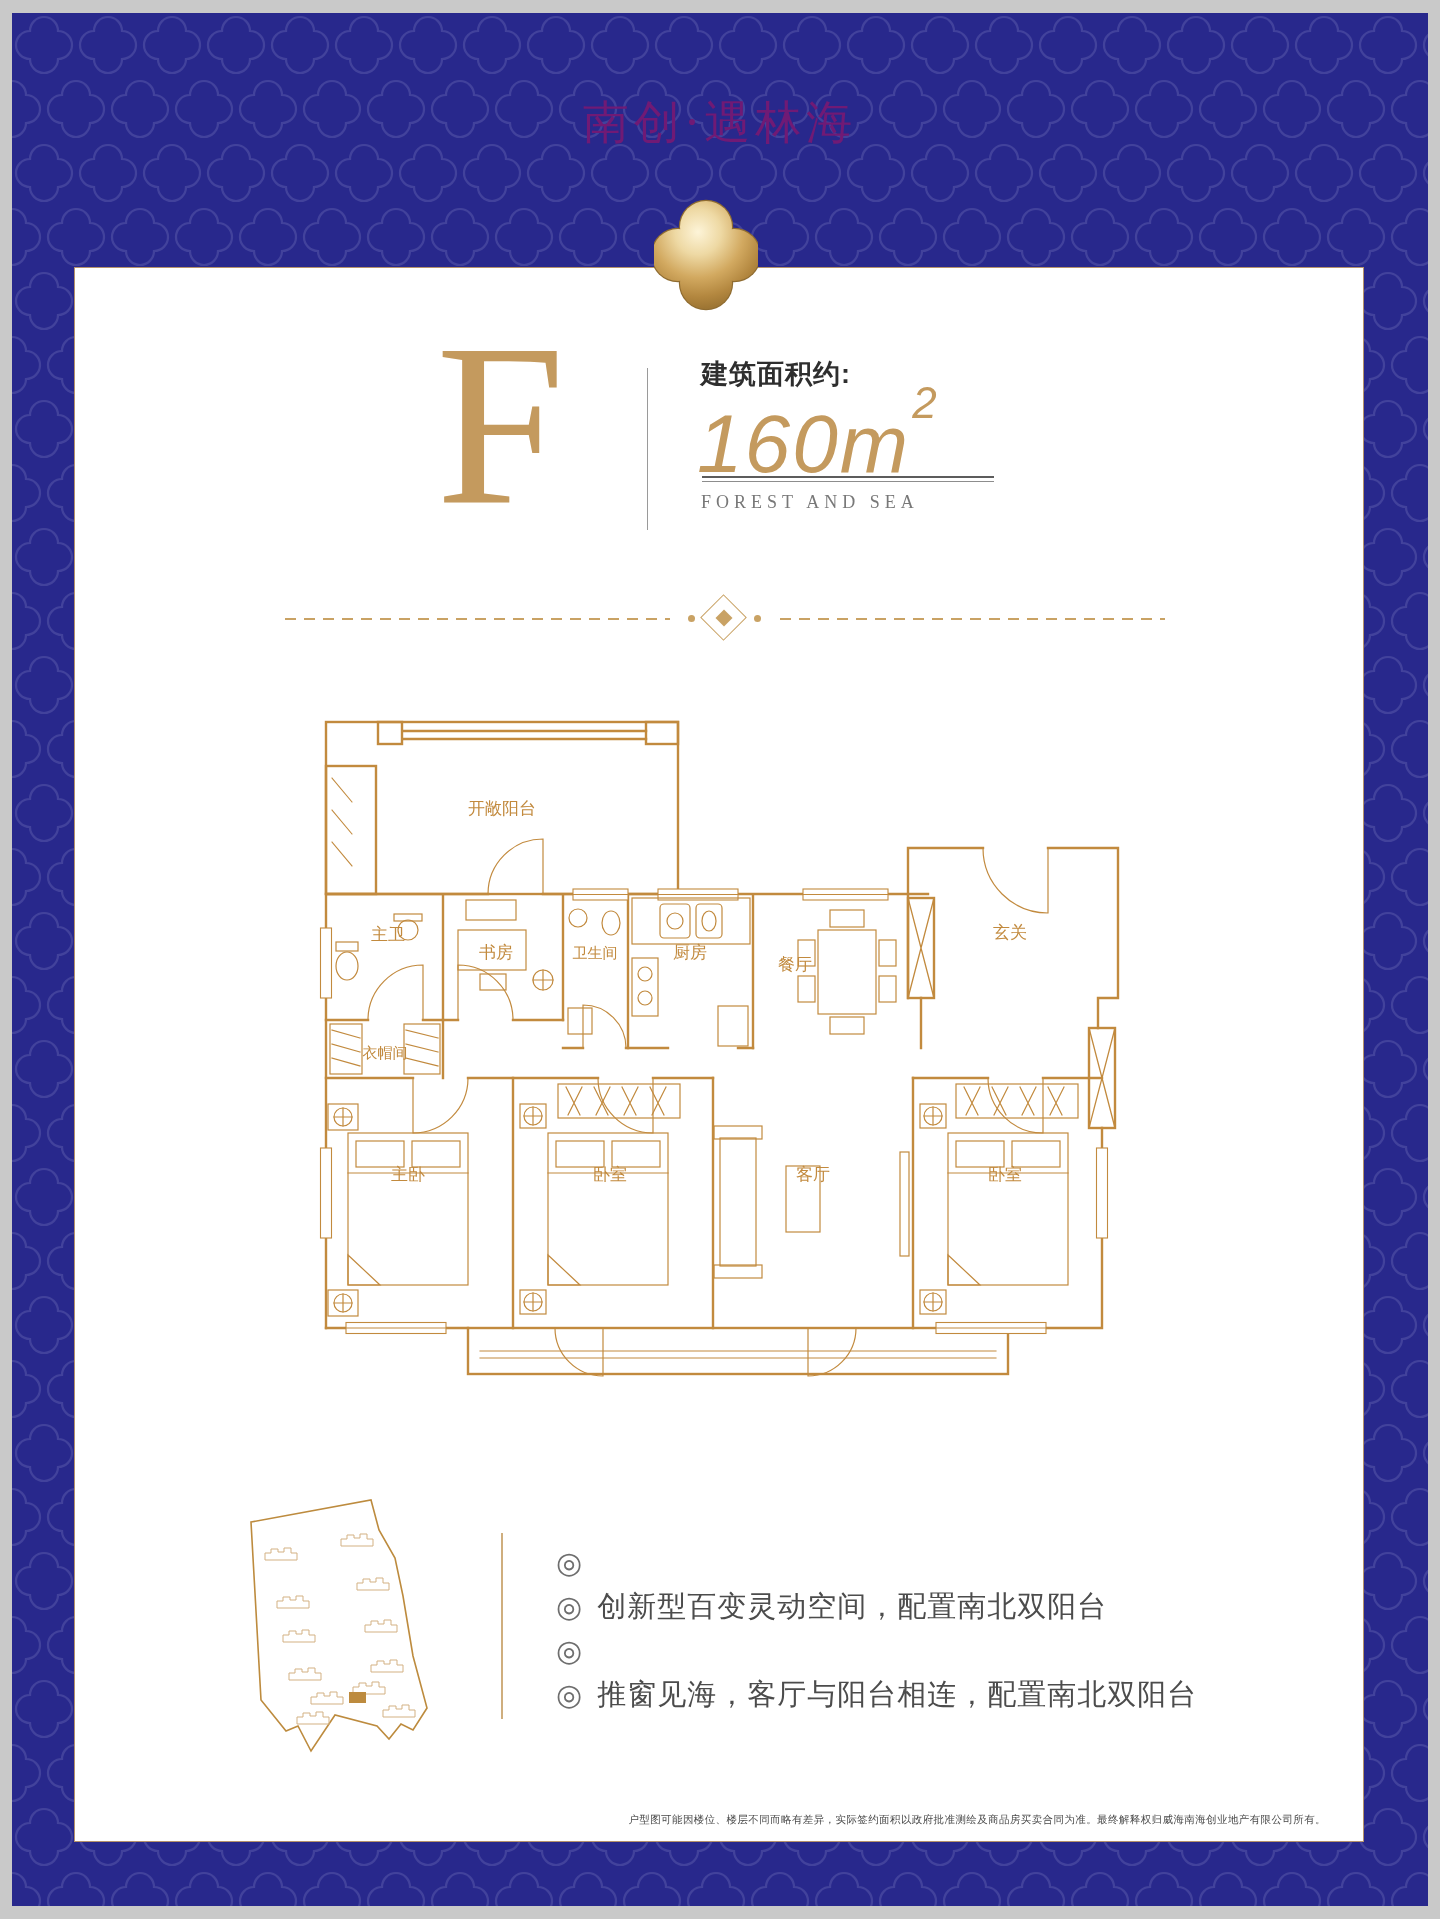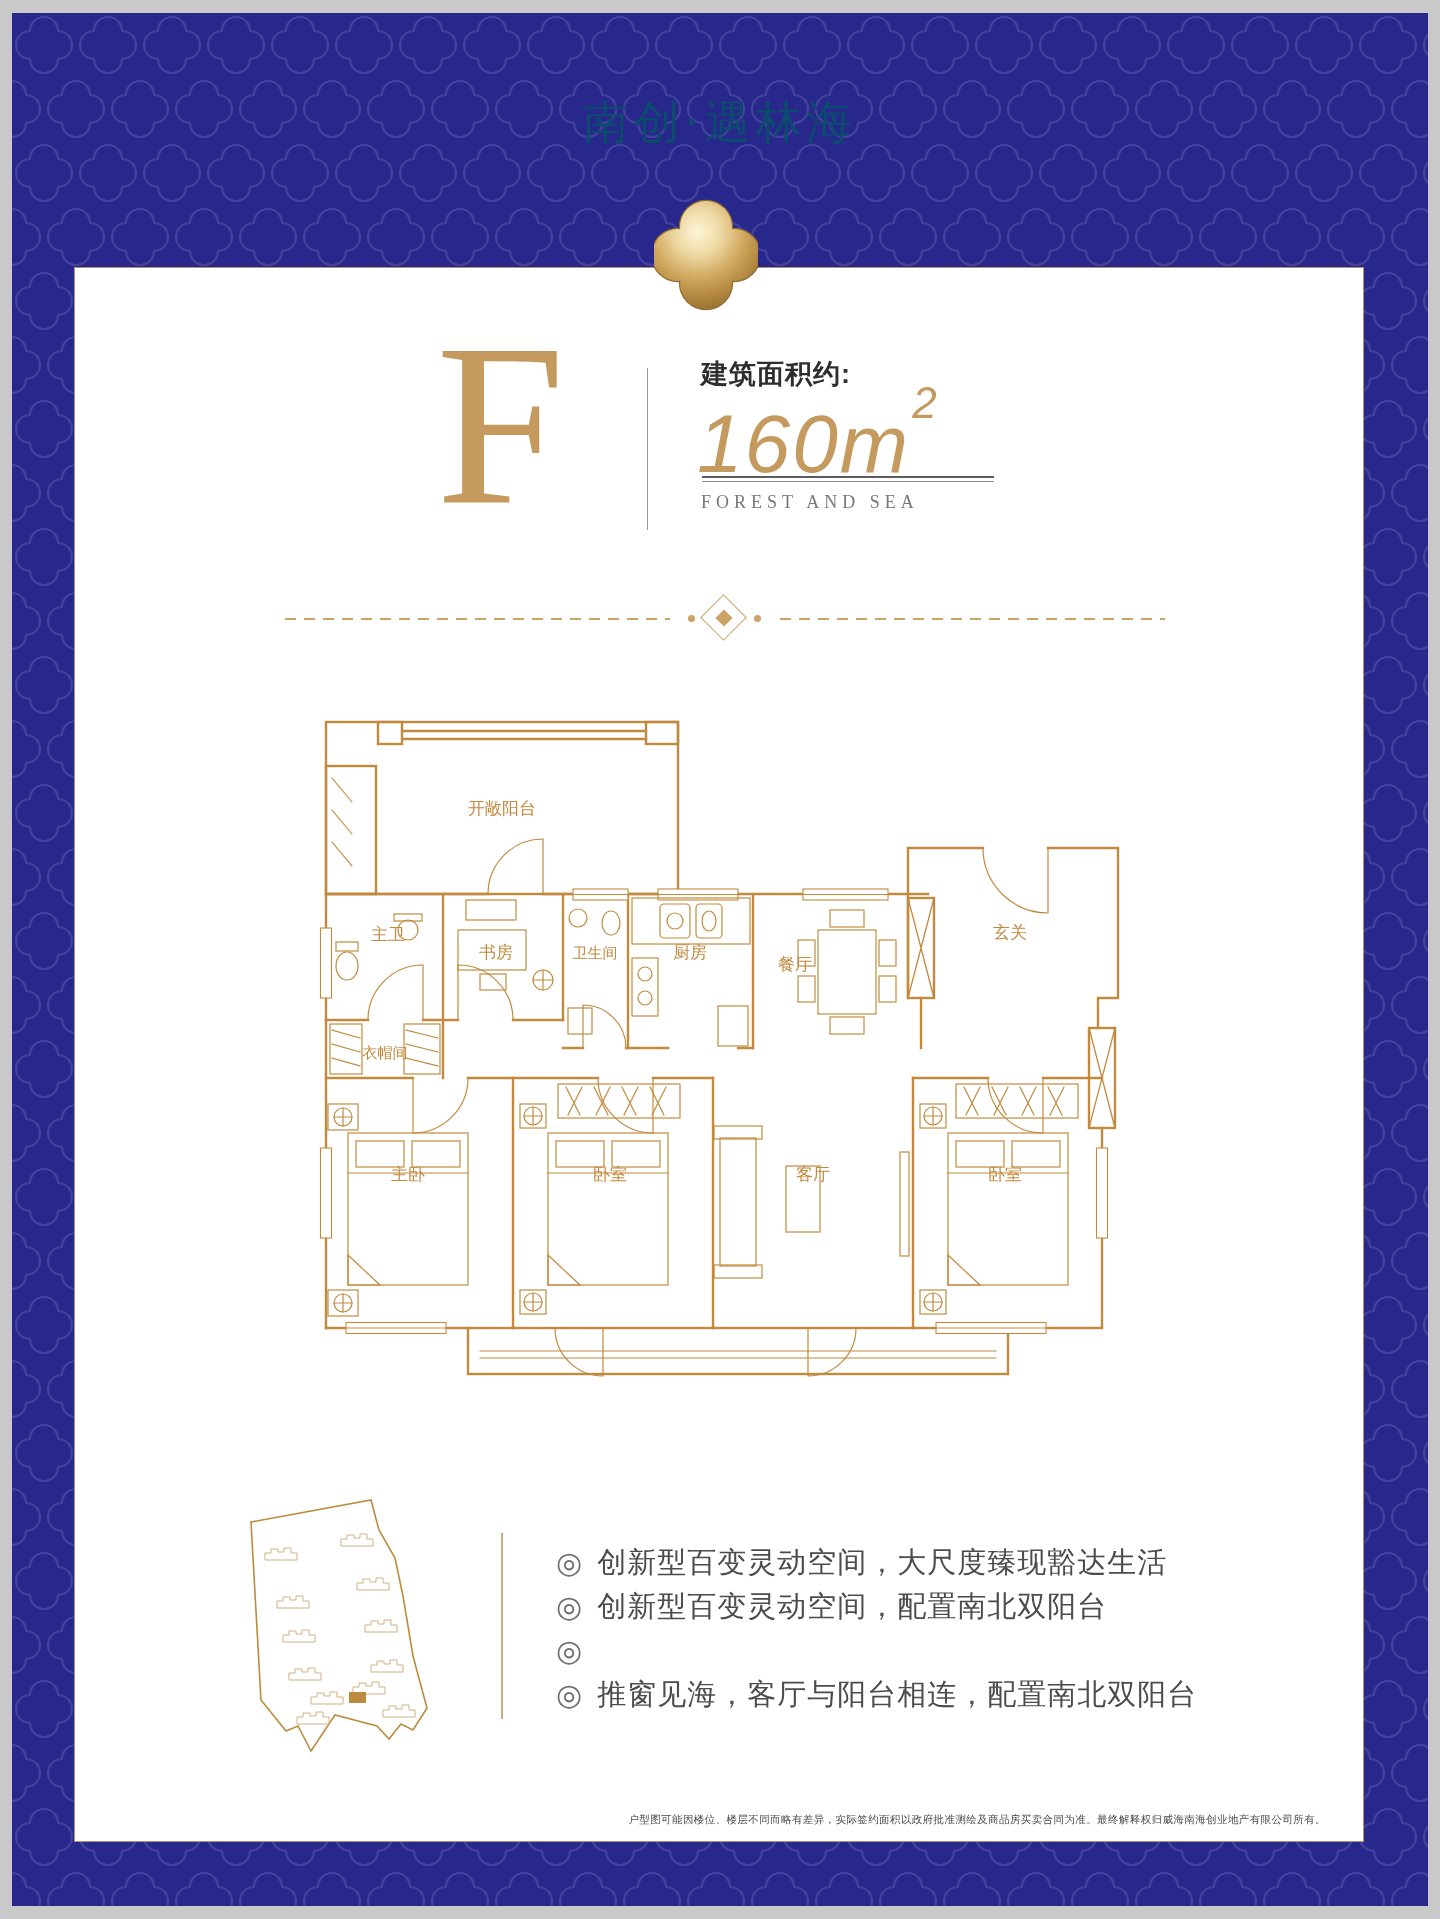--- a/index.html
+++ b/index.html
@@ -1,20 +1,20 @@
 <!DOCTYPE html>
 <html><head>
 <meta charset="utf-8">
 <style>
   html,body{margin:0;padding:0;background:#c9c9c9;}
   #page{position:relative;width:1440px;height:1919px;background:#c9c9c9;overflow:hidden;
         font-family:"Liberation Sans",sans-serif;}
   .abs{position:absolute;}
   #frame-svg{left:12px;top:13px;}
-  #title{left:0;top:92px;width:1440px;text-align:center;color:#0c4a6e;
+  #title{left:0;top:92px;width:1440px;text-align:center;color:#701a75;
          font-family:"DejaVu Serif",serif;font-size:46px;letter-spacing:5px;font-weight:500;}
   #card{left:74px;top:267px;width:1290px;height:1575px;background:#ffffff;
         border:1px solid #b5926b;box-sizing:border-box;}
   #ornament{left:654px;top:198px;}
   #letter-f{left:436px;top:330px;width:160px;height:210px;color:#c49a5e;
             font-family:"Liberation Serif",serif;font-size:232px;line-height:190px;font-weight:400;}
   #vline{left:647px;top:368px;width:1px;height:162px;background:#9a9a9a;}
   #area-label{left:701px;top:356px;font-size:27px;font-weight:bold;color:#2e2e2e;letter-spacing:1px;}
   #area-value{left:697px;top:388px;font-size:82px;color:#c49a5e;letter-spacing:2px;line-height:82px;font-style:italic;}
   #area-value sup{font-size:44px;position:relative;top:-26px;left:2px;}
@@ -265,21 +265,20 @@
         <use href="#bld" x="108" y="182"></use>
       <rect x="106" y="196" width="17" height="11" fill="#bd8b3e"></rect>
     </g>
   </svg>
 
   <div id="site-divider" class="abs"></div>
 
   <div id="features" class="abs">
     <div class="feat">
       <span class="mk">◎</span>
-      <span>创新型百变灵动空间，大尺度臻现豁达生活</span>
     </div>
     <div class="feat">
       <span class="mk">◎</span>
       <span>创新型百变灵动空间，配置南北双阳台</span>
     </div>
     <div class="feat">
       <span class="mk">◎</span>
     </div>
     <div class="feat">
       <span class="mk">◎</span>

